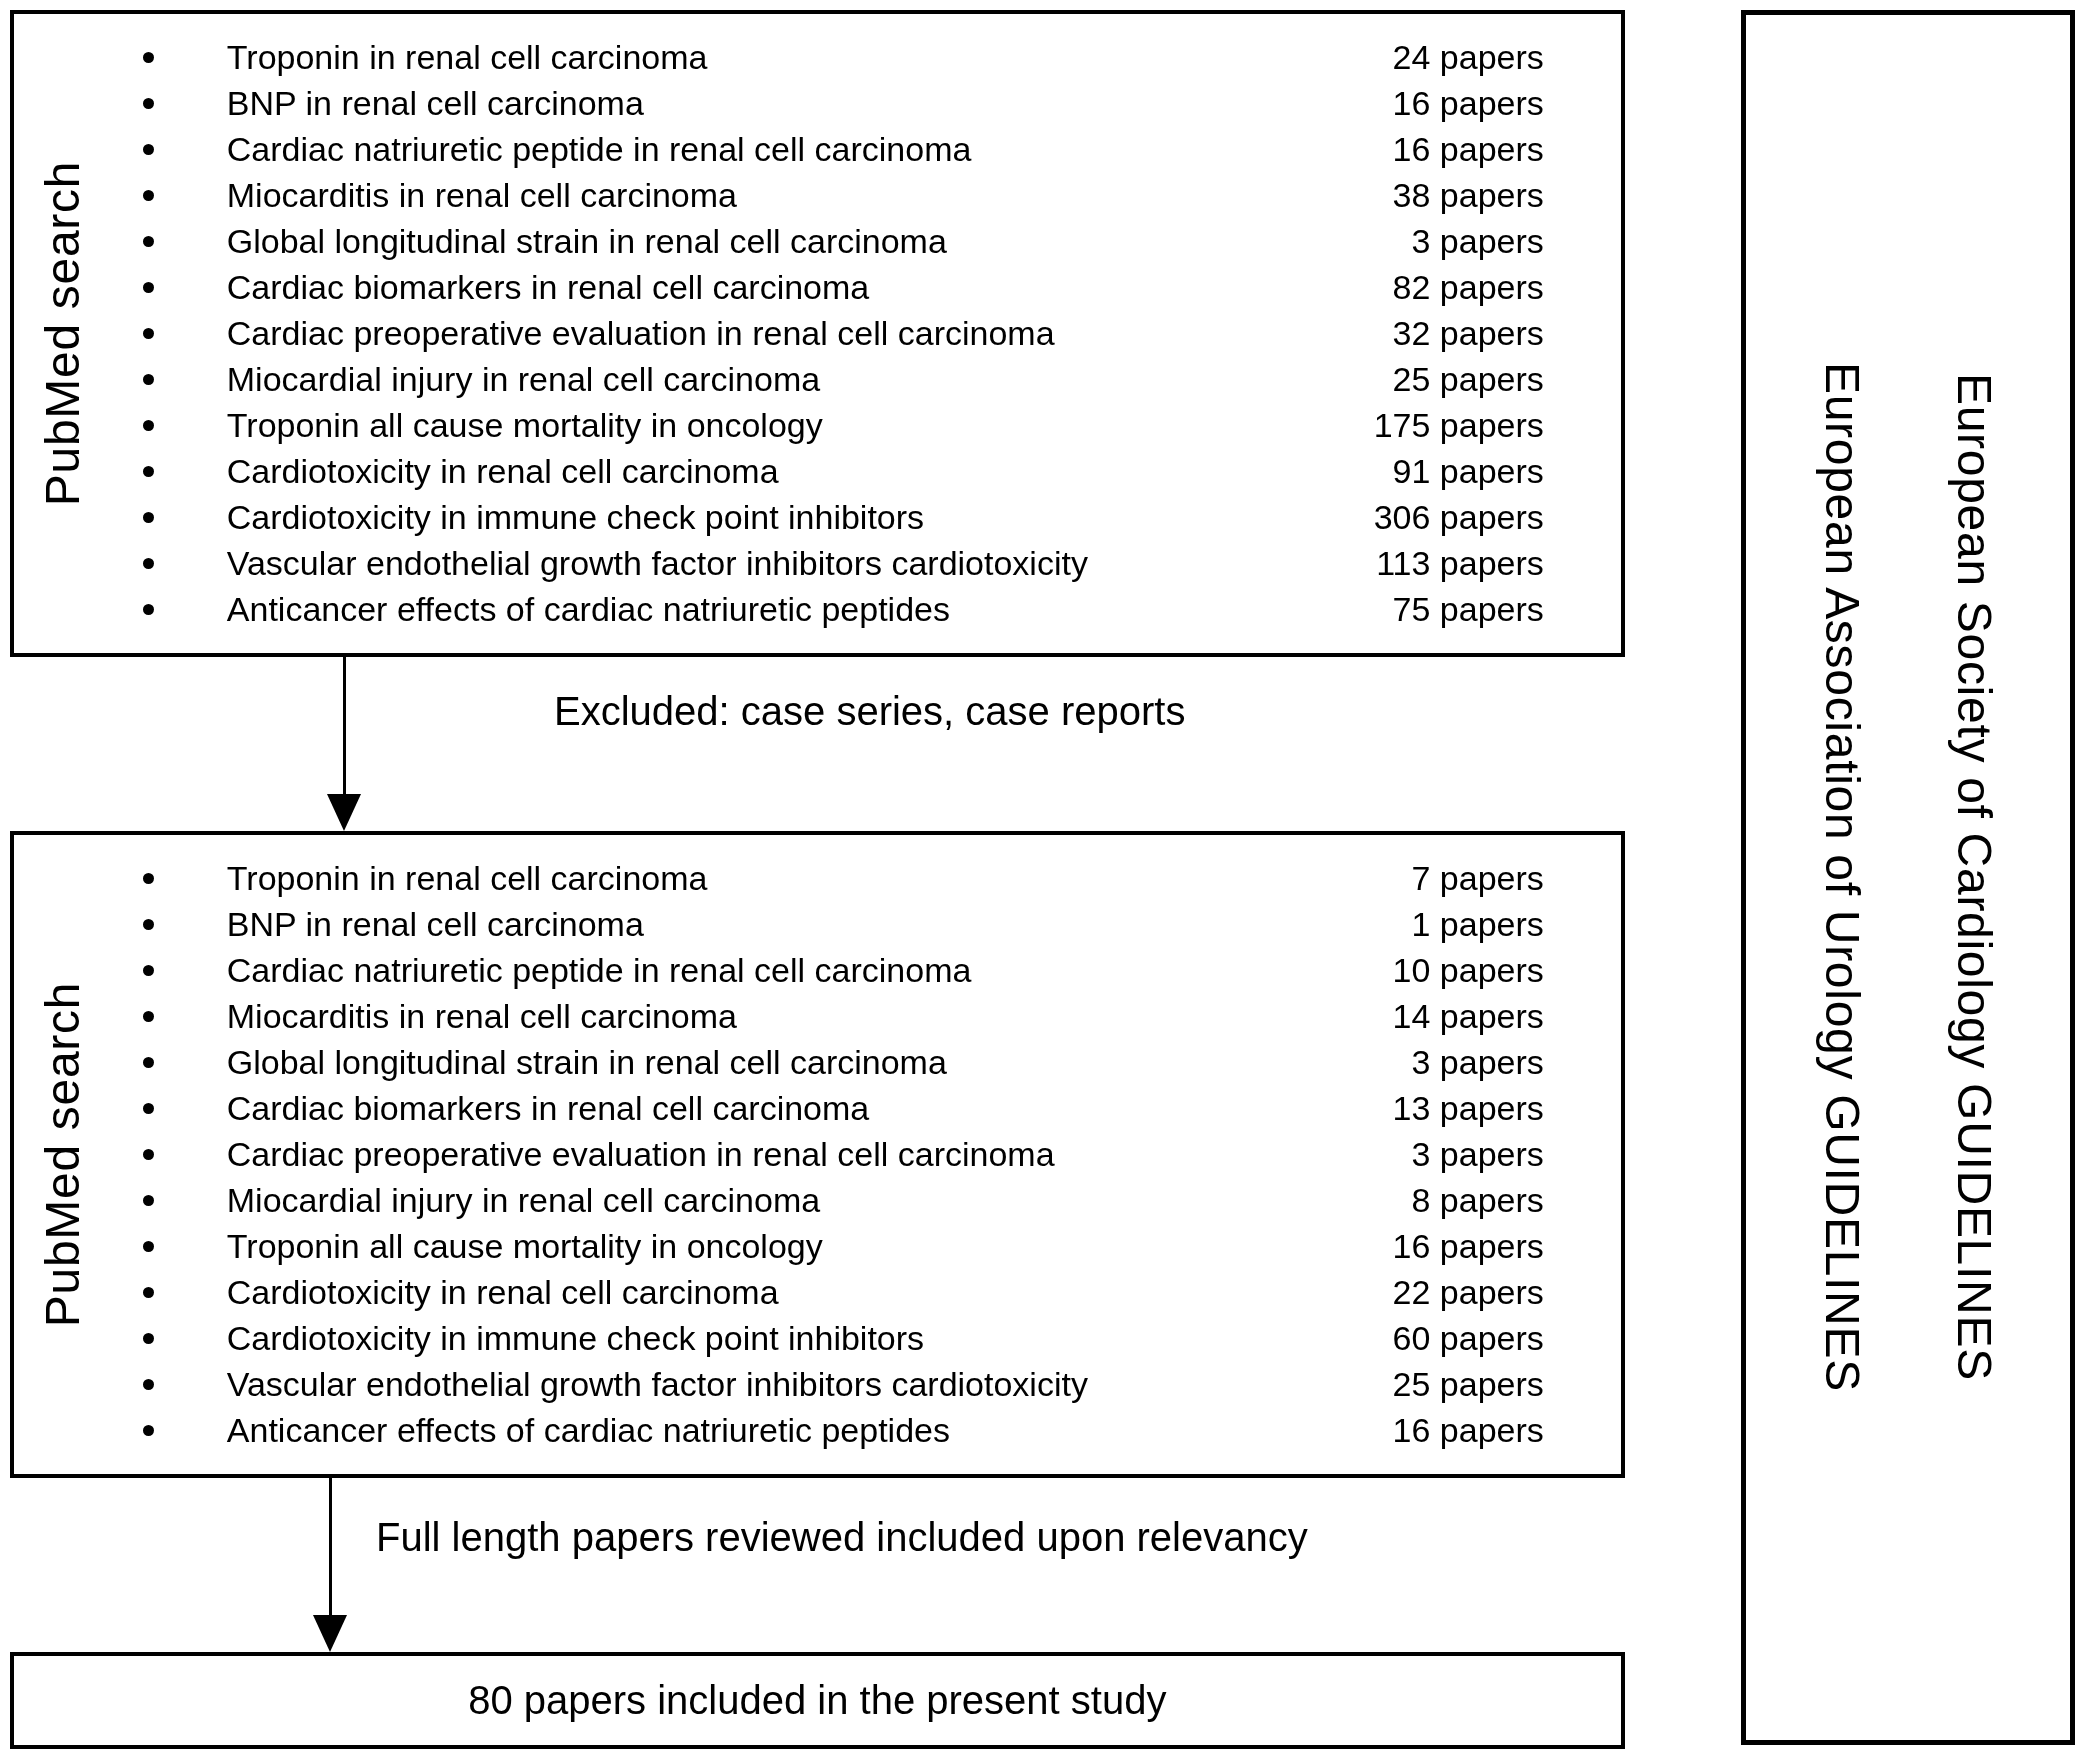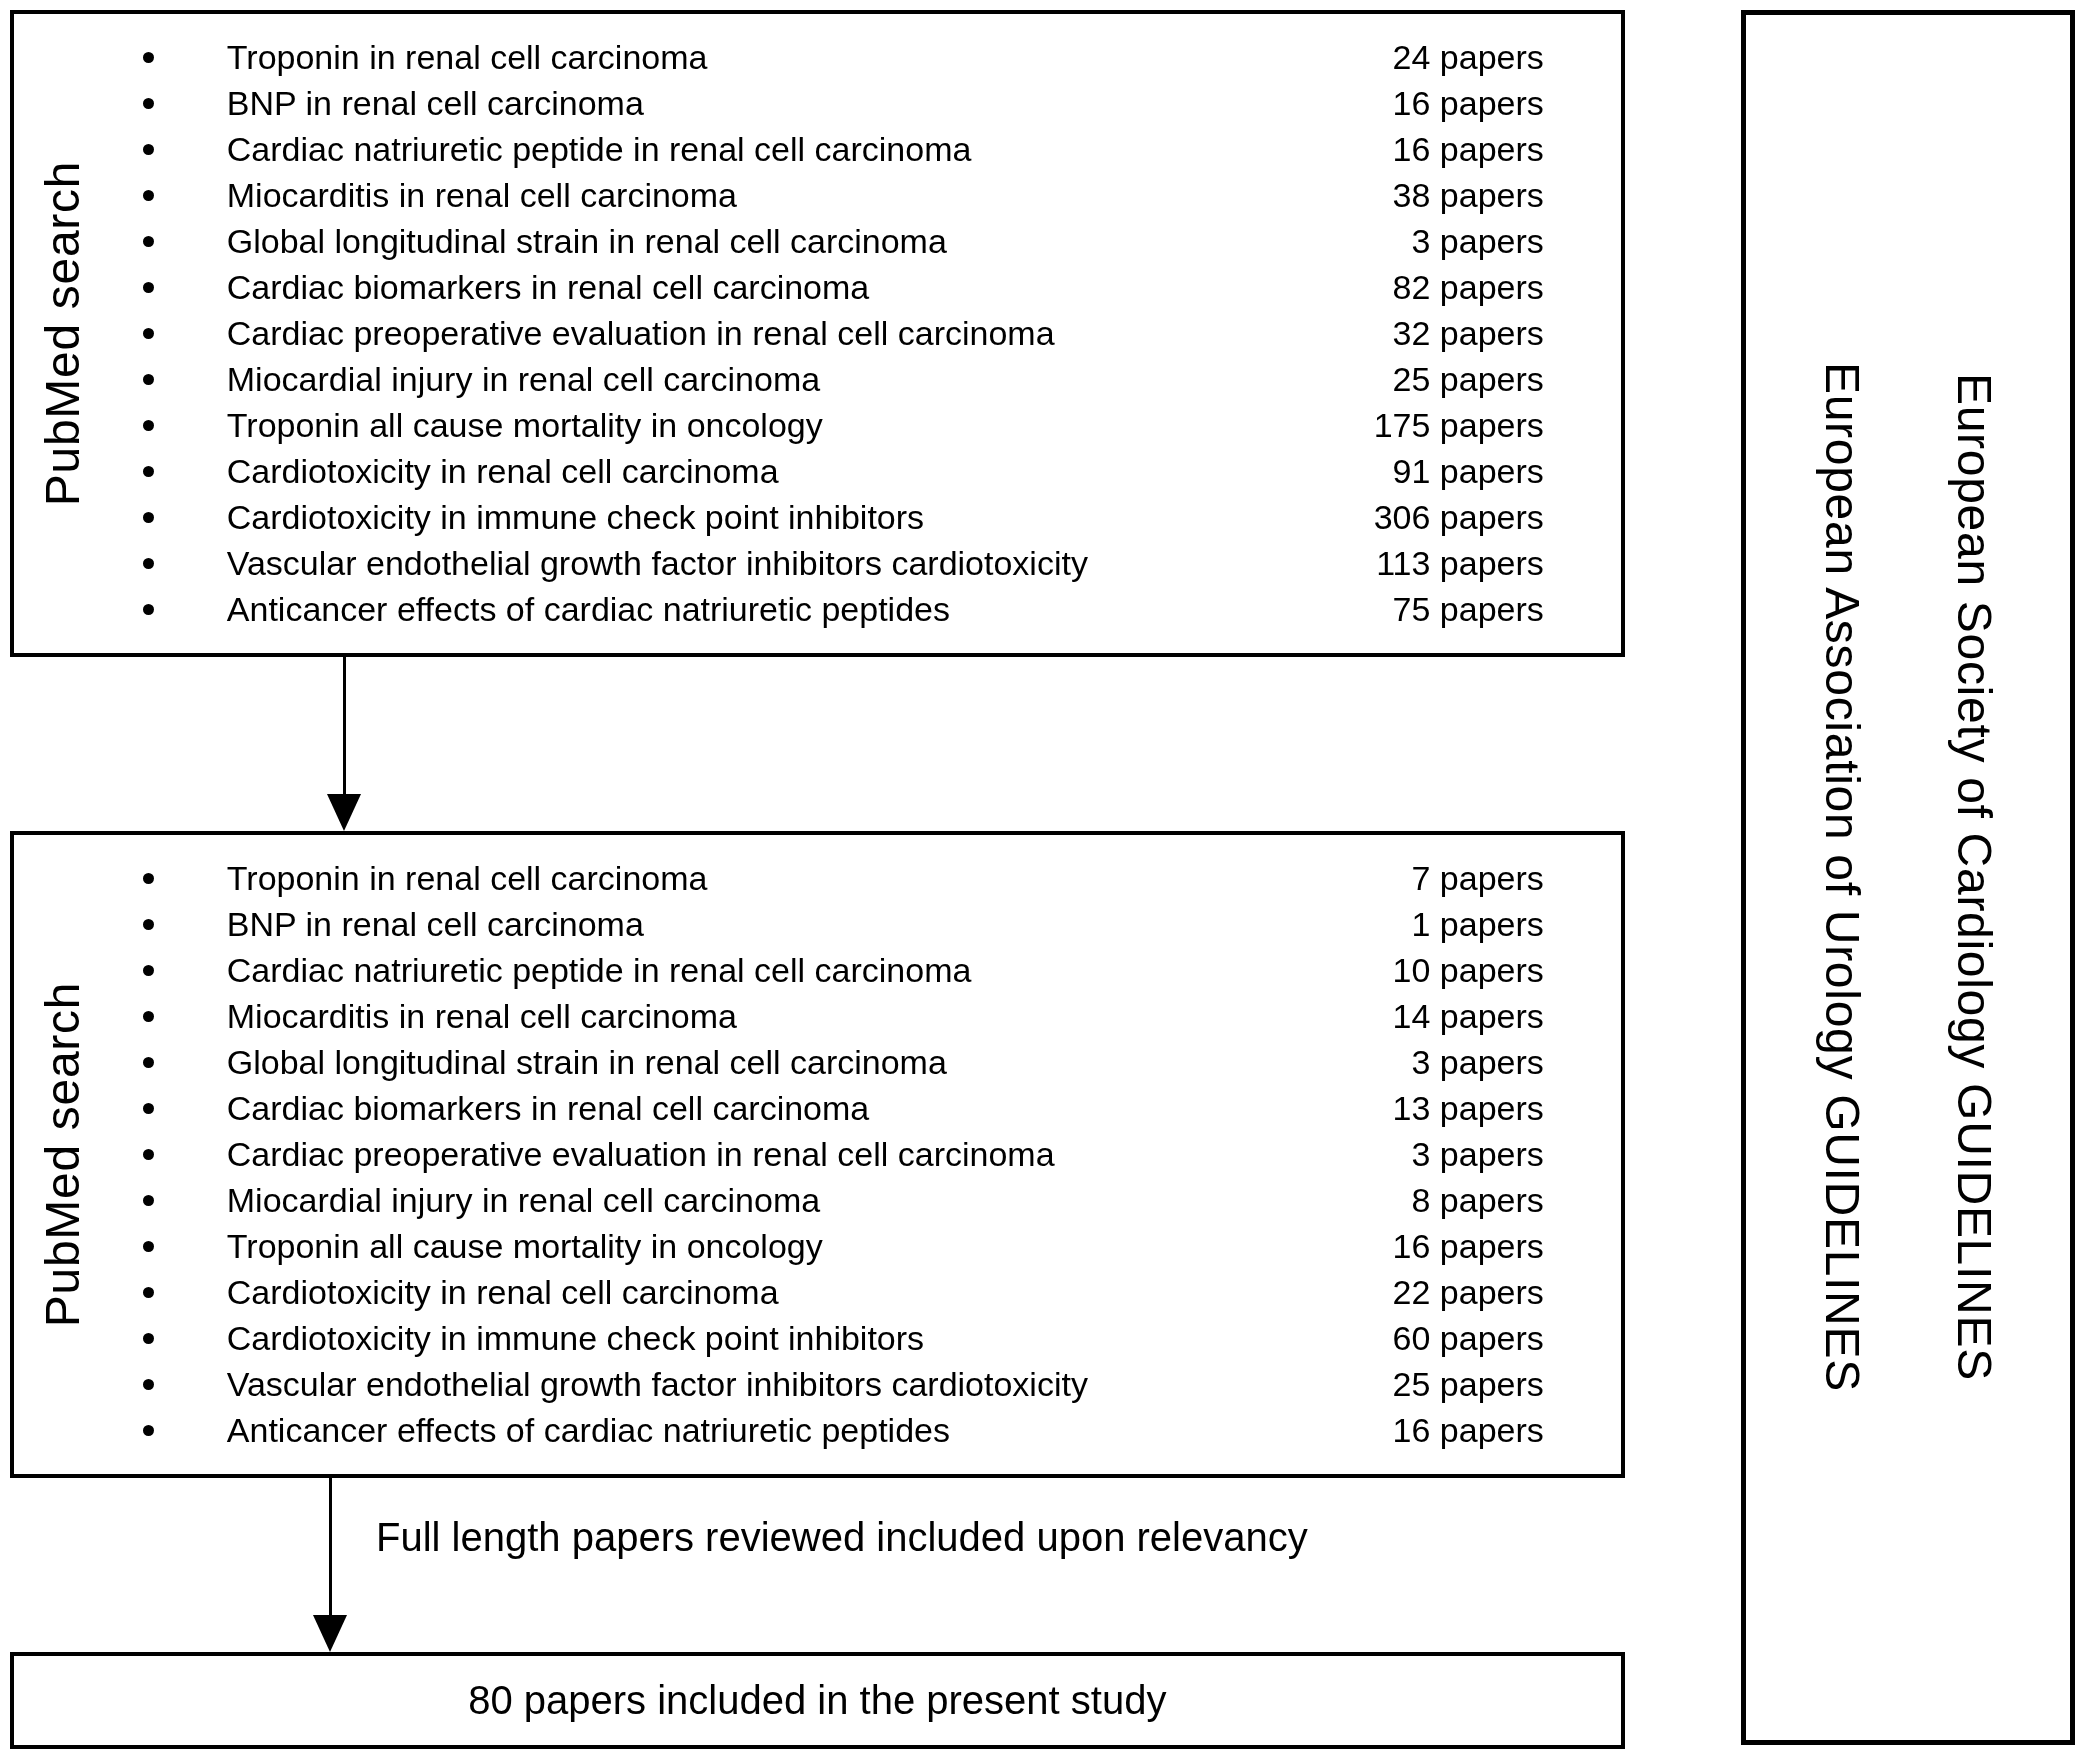--- a/index.html
+++ b/index.html
@@ -115,20 +115,21 @@
             <span class="term-label">Anticancer effects of cardiac natriuretic peptides</span>
             <span class="term-count">75 papers</span>
           </div>
       </div>
     </div>
   </div>
 
   <div class="arrow-line" id="arrow1-line"></div>
   <div class="arrow-head" id="arrow1-head"></div>
   <div class="note" id="note1">
+    <div>Excluded: case series, case reports</div>
   </div>
 
   <div class="flow-box" id="box2">
     <div class="box-inner">
       <div class="side-strip">
         <div class="side-label">PubMed search</div>
       </div>
       <div class="term-list">
         <div class="term-row">
             <span class="bullet"></span>

